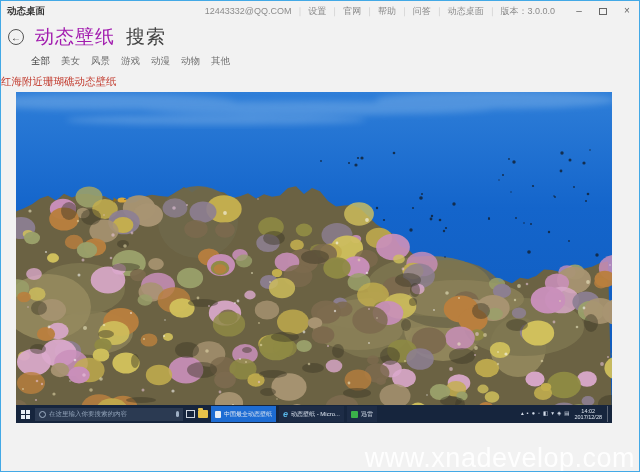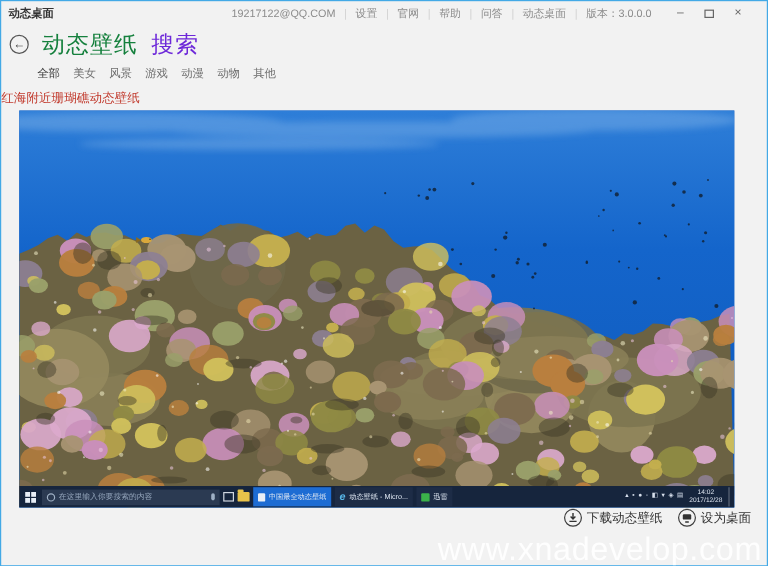--- a/index.html
+++ b/index.html
@@ -6,35 +6,35 @@
   html,body { width:640px; height:472px; }
   body {
     font-family:"Liberation Sans", sans-serif;
     background:#f2f2f2;
     border:1px solid #43a9e6;
     overflow:hidden;
     position:relative;
     color:#333;
   }
   
-  .titlebar { height:18px; display:flex; align-items:center; padding:2px 12px 0 6px; }
+  .titlebar { height:18px; display:flex; align-items:center; padding:2px 0 0 6px; }
   .app-title { font-size:9.5px; font-weight:bold; color:#333; }
   .tb-right { margin-left:auto; display:flex; align-items:center; font-size:9px; color:#8b8b8b; white-space:nowrap; }
   .tb-sep { color:#c9c9c9; padding:0 4px; }
   .tb-link { cursor:default; }
   .win-controls { display:flex; margin-left:12px; }
   .win-btn { width:24px; height:14px; display:flex; align-items:center; justify-content:center; color:#666; font-size:10px; line-height:1; }
   .maxi-glyph { width:8px; height:7px; border:1px solid #666; display:block; }
   
   .navwrap { padding-left:7px; }
   .navrow { display:flex; align-items:center; gap:11px; margin-top:5px; }
   .back-circle { width:16px; height:16px; border:1.4px solid #555; border-radius:50%;
                  display:flex; align-items:center; justify-content:center; font-size:10px; color:#333; flex:0 0 auto; }
-  .page-title { font-size:19px; color:#15803d; letter-spacing:1px; }
-  .nav-link { font-size:19px; color:#6d28d9; letter-spacing:1px; }
+  .page-title { font-size:19px; color:#a21caf; letter-spacing:1px; }
+  .nav-link { font-size:19px; color:#404040; letter-spacing:1px; }
   .cats { display:flex; gap:11px; margin:5px 0 0 23px; font-size:9.5px; color:#6e6e6e;text-align:center; }
   .cat.active { color:#3a3a3a; }
   .item-title { margin:7px 0 3px 0; font-size:10.5px; color:#c23b2e; }
   
   .preview { position:relative; width:596px; height:331px; margin-left:15px; background:#1160c6; overflow:hidden; }
   .preview svg { position:absolute; inset:0; display:block; }
   
   .taskbar { position:absolute; left:0; right:0; bottom:0; height:18px; background:#16253d;
              display:flex; align-items:center; padding:0 2px; gap:3px; color:#dfe7f2; }
   .start { width:14px; height:14px; display:grid; grid-template-columns:4px 4px; grid-template-rows:4px 4px;
@@ -68,21 +68,21 @@
   .act-label { font-size:10.5px; color:#333; }
   .watermark { position:absolute; right:4px; bottom:-3px; font-size:27px; color:rgba(255,255,255,.9);
                letter-spacing:.5px; pointer-events:none; }
 </style>
 </head>
 <body>
 
 <div class="titlebar">
   <span class="app-title">动态桌面</span>
   <div class="tb-right">
-    <span>19217122@QQ.COM</span>
+    <span>12443332@QQ.COM</span>
     <span class="tb-sep">｜</span>
     <span class="tb-link">设置</span>
     <span class="tb-sep">｜</span>
     <span class="tb-link">官网</span>
     <span class="tb-sep">｜</span>
     <span class="tb-link">帮助</span>
     <span class="tb-sep">｜</span>
     <span class="tb-link">问答</span>
     <span class="tb-sep">｜</span>
     <span class="tb-link">动态桌面</span>
@@ -556,33 +556,14 @@
       <span class="clock">
         <div>14:02</div>
         <div>2017/12/28</div>
       </span>
       <span class="show-desk"></span>
     </span>
   </div>
 </div>
 
 <div class="bottombar">
-  <div class="actions">
-    <span class="act">
-      <span class="act-circle">
-        <svg width="9" height="9" viewBox="0 0 9 9">
-            <path d="M4.5 0.5 V5 M2.5 3.5 L4.5 5.5 L6.5 3.5 M1.5 7.5 H7.5" stroke="#333" stroke-width="1.2" fill="none"></path>
-          </svg>
-      </span>
-      <span class="act-label">下载动态壁纸</span>
-    </span>
-    <span class="act">
-      <span class="act-circle">
-        <svg width="9" height="9" viewBox="0 0 9 9">
-            <rect x="1" y="1.5" width="7" height="4.5" rx="1" fill="#333"></rect>
-            <path d="M3 8 H6" stroke="#333" stroke-width="1.2"></path>
-          </svg>
-      </span>
-      <span class="act-label">设为桌面</span>
-    </span>
-  </div>
   <div class="watermark">www.xnadevelop.com</div>
 </div>
 
 </body></html>

